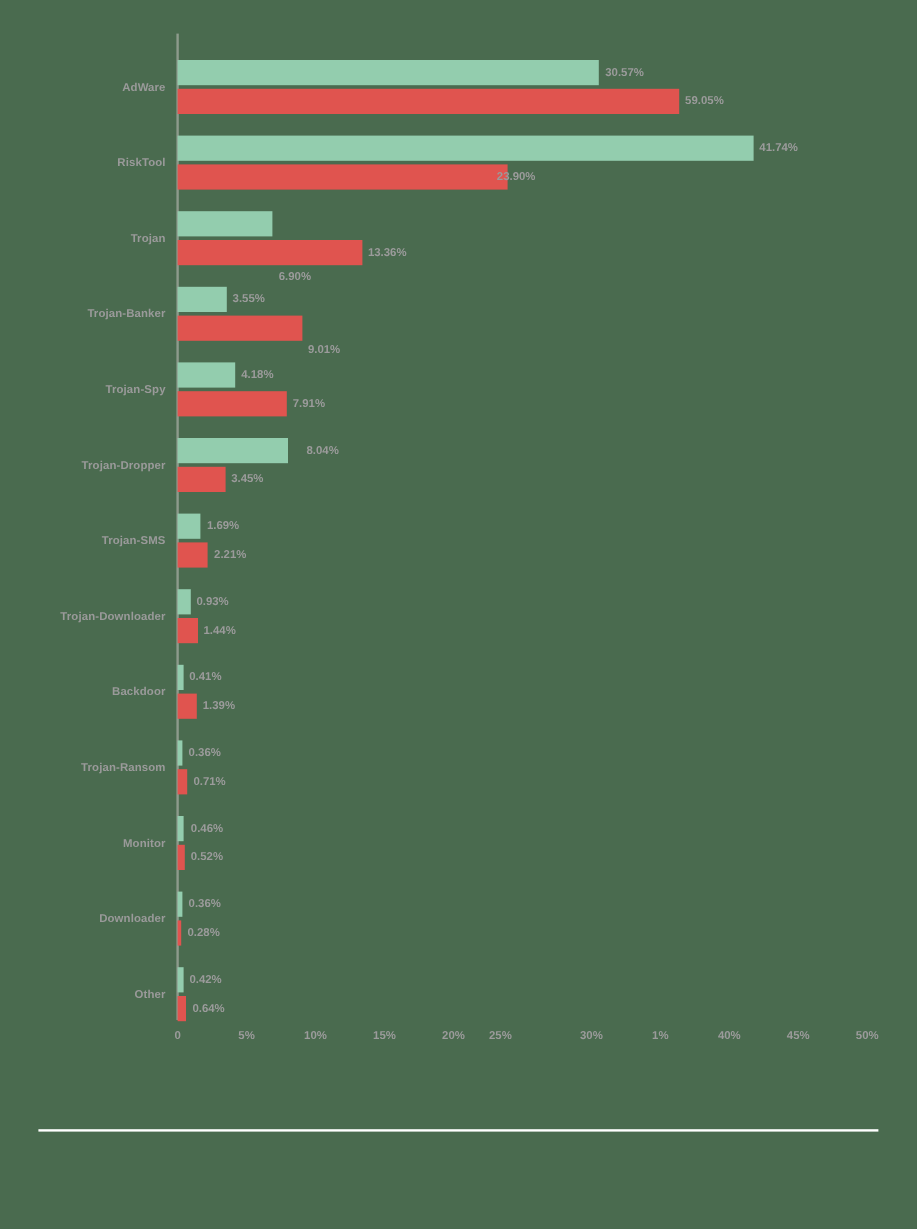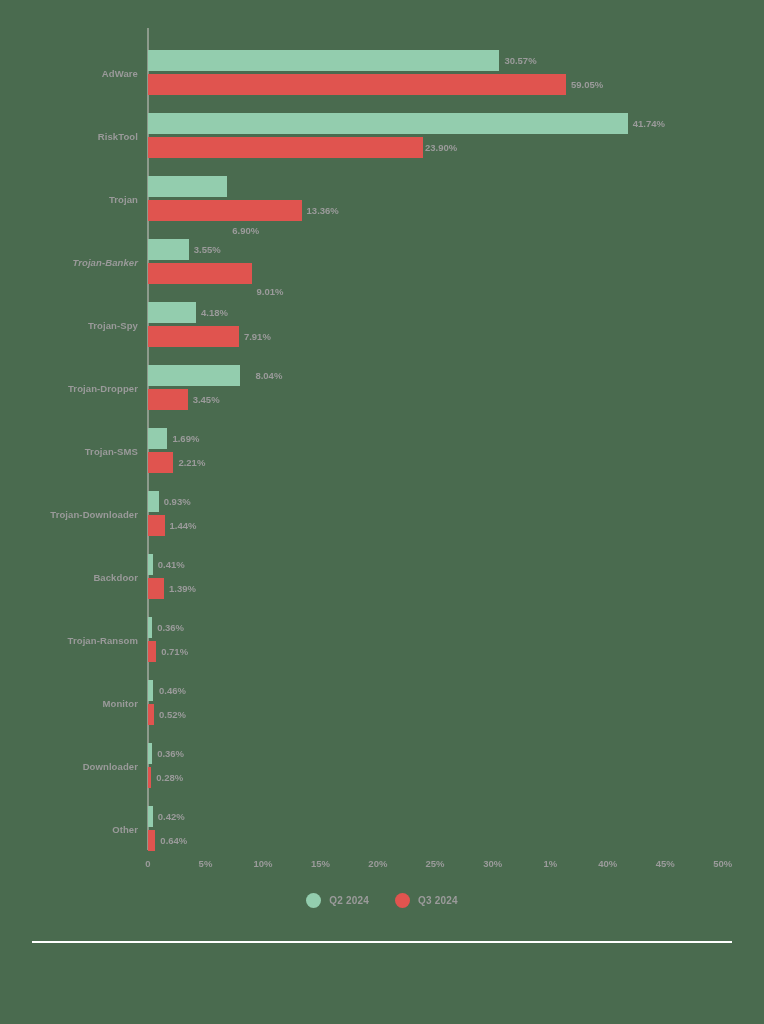--- a/index.html
+++ b/index.html
@@ -100,21 +100,21 @@
 <body>
 
 <div id="root">
 
   <div id="chart">
 
     <div id="cat-col">
         <div class="cat-label" style="top: 72.5px;">AdWare</div>
         <div class="cat-label" style="top: 135.5px;">RiskTool</div>
         <div class="cat-label" style="top: 198.5px;">Trojan</div>
-        <div class="cat-label" style="top: 261.5px; font-style: italic;">Trojan-Banker</div>
+        <div class="cat-label" style="top: 261.5px;">Trojan-Banker</div>
         <div class="cat-label" style="top: 324.5px;">Trojan-Spy</div>
         <div class="cat-label" style="top: 387.5px;">Trojan-Dropper</div>
         <div class="cat-label" style="top: 450.5px;">Trojan-SMS</div>
         <div class="cat-label" style="top: 513.5px;">Trojan-Downloader</div>
         <div class="cat-label" style="top: 576.5px;">Backdoor</div>
         <div class="cat-label" style="top: 639.5px;">Trojan-Ransom</div>
         <div class="cat-label" style="top: 702.5px;">Monitor</div>
         <div class="cat-label" style="top: 765.5px;">Downloader</div>
         <div class="cat-label" style="top: 828.5px;">Other</div>
       </div>
@@ -122,21 +122,21 @@
     <div id="axis-line"></div>
 
     <div id="plot">
         <div class="bar q2" style="left: 0px; top: 22px; width: 351.379px; background: rgb(147, 205, 174);"></div>
         <div class="bar-val" style="left: 351.379px; top: 22px;">30.57%</div>
         <div class="bar q3" style="left: 0px; top: 46px; width: 417.931px; background: rgb(224, 84, 79);"></div>
         <div class="bar-val" style="left: 417.931px; top: 46px;">59.05%</div>
         <div class="bar q2" style="left: 0px; top: 85px; width: 479.77px; background: rgb(147, 205, 174);"></div>
         <div class="bar-val" style="left: 479.77px; top: 85px;">41.74%</div>
         <div class="bar q3" style="left: 0px; top: 109px; width: 274.713px; background: rgb(224, 84, 79);"></div>
-        <div class="bar-val" style="left: 272px; top: 109px;">23.90%</div>
+        <div class="bar-val" style="left: 261px; top: 109px;">23.90%</div>
         <div class="bar q2" style="left: 0px; top: 148px; width: 79.3103px; background: rgb(147, 205, 174);"></div>
         <div class="bar-val" style="left: 79.3103px; top: 148px; margin-top: 44px;">6.90%</div>
         <div class="bar q3" style="left: 0px; top: 172px; width: 153.563px; background: rgb(224, 84, 79);"></div>
         <div class="bar-val" style="left: 153.563px; top: 172px;">13.36%</div>
         <div class="bar q2" style="left: 0px; top: 211px; width: 40.8046px; background: rgb(147, 205, 174);"></div>
         <div class="bar-val" style="left: 40.8046px; top: 211px;">3.55%</div>
         <div class="bar q3" style="left: 0px; top: 235px; width: 103.563px; background: rgb(224, 84, 79);"></div>
         <div class="bar-val" style="left: 103.563px; top: 253px;">9.01%</div>
         <div class="bar q2" style="left: 0px; top: 274px; width: 48.046px; background: rgb(147, 205, 174);"></div>
         <div class="bar-val" style="left: 48.046px; top: 274px;">4.18%</div>
@@ -175,36 +175,26 @@
         <div class="bar q3" style="left: 0px; top: 802px; width: 7.35632px; background: rgb(224, 84, 79);"></div>
         <div class="bar-val" style="left: 7.35632px; top: 802px;">0.64%</div>
       </div>
 
     <div id="xaxis">
         <div class="xtick zero" style="left: 148px;">0</div>
         <div class="xtick" style="left: 205.471px;">5%</div>
         <div class="xtick" style="left: 262.943px;">10%</div>
         <div class="xtick" style="left: 320.414px;">15%</div>
         <div class="xtick" style="left: 377.885px;">20%</div>
-        <div class="xtick" style="left: 435px; text-align: center;">25%</div>
+        <div class="xtick" style="left: 417px; text-align: center;">25%</div>
         <div class="xtick" style="left: 492.828px;">30%</div>
         <div class="xtick" style="left: 550.299px;">1%</div>
         <div class="xtick" style="left: 607.77px;">40%</div>
         <div class="xtick" style="left: 665.241px;">45%</div>
         <div class="xtick" style="left: 722.713px;">50%</div>
       </div>
   </div>
 
-  <div id="legend">
-      <div class="legend-item">
-        <span class="legend-dot" style="background: rgb(147, 205, 174);"></span>
-        <span class="legend-text">Q2 2024</span>
-      </div>
-      <div class="legend-item">
-        <span class="legend-dot" style="background: rgb(224, 84, 79);"></span>
-        <span class="legend-text">Q3 2024</span>
-      </div>
-    </div>
 
   <div id="divider"></div>
 
 
 </div>
 
 </body></html>

